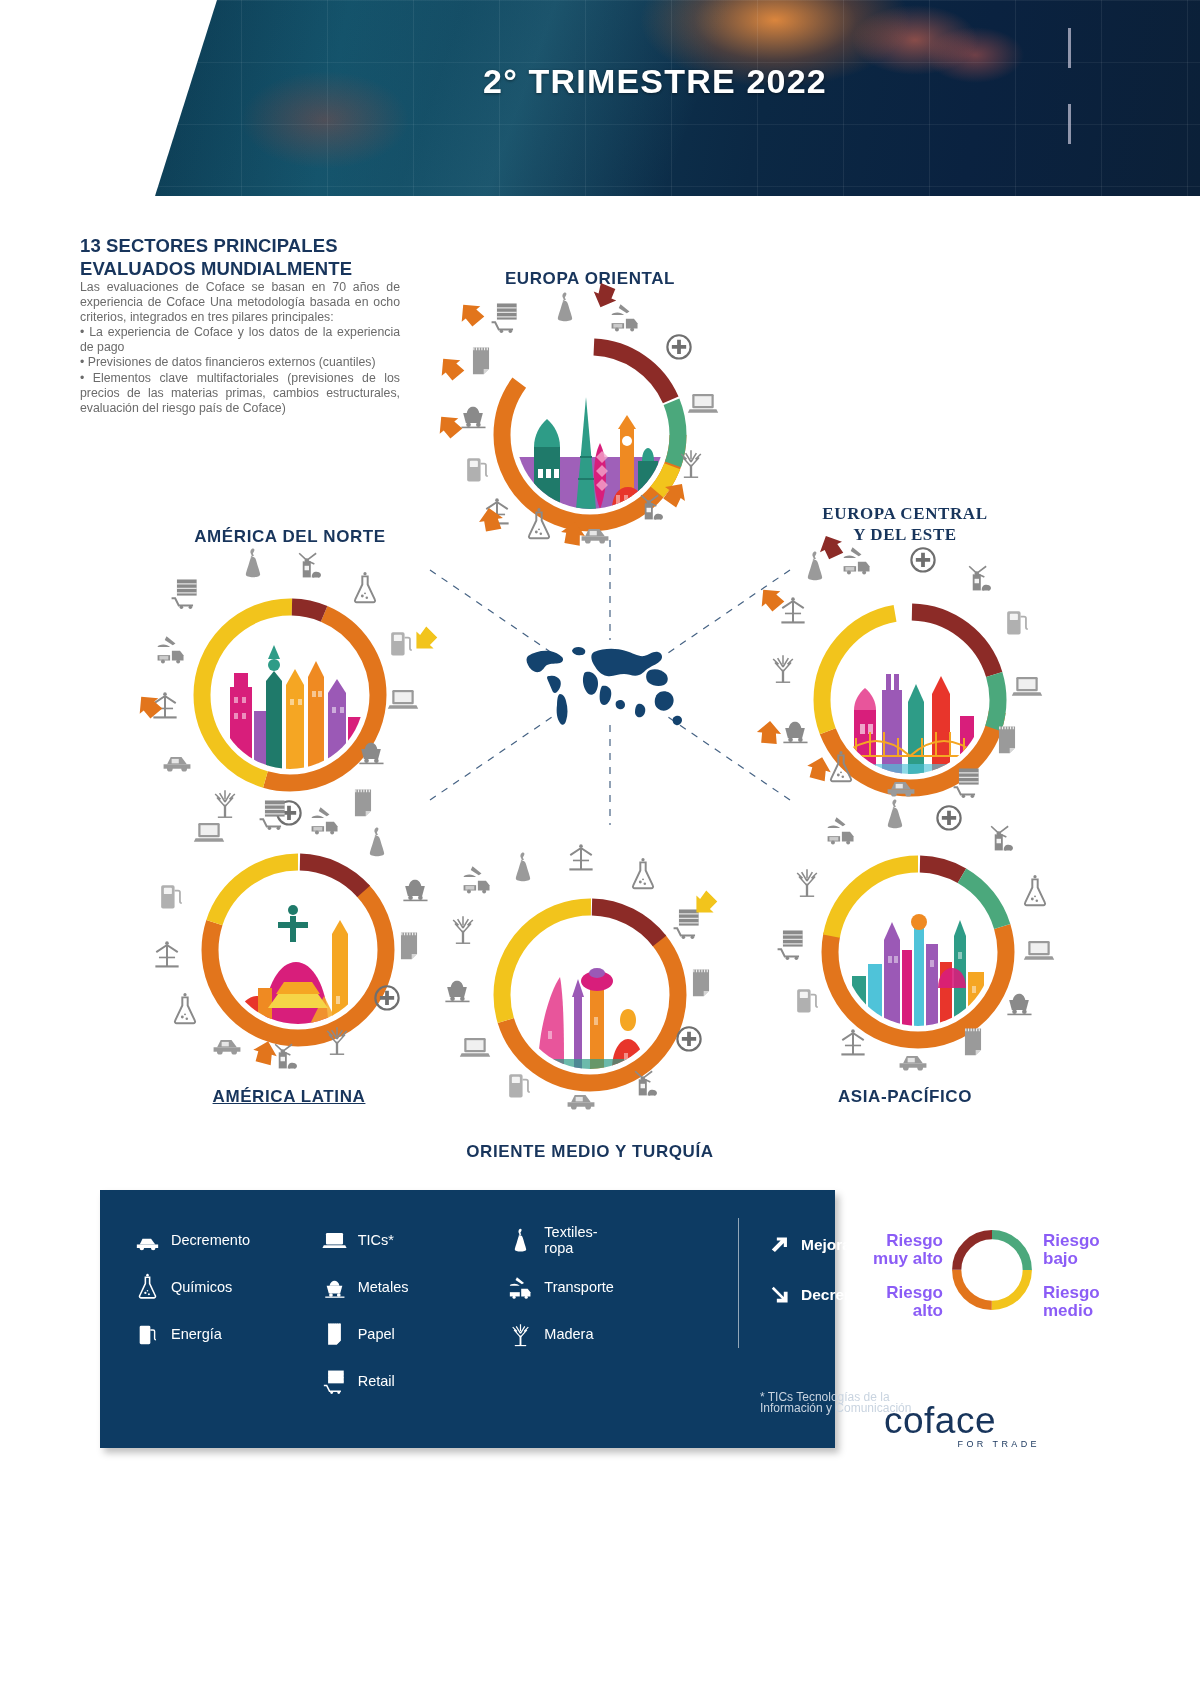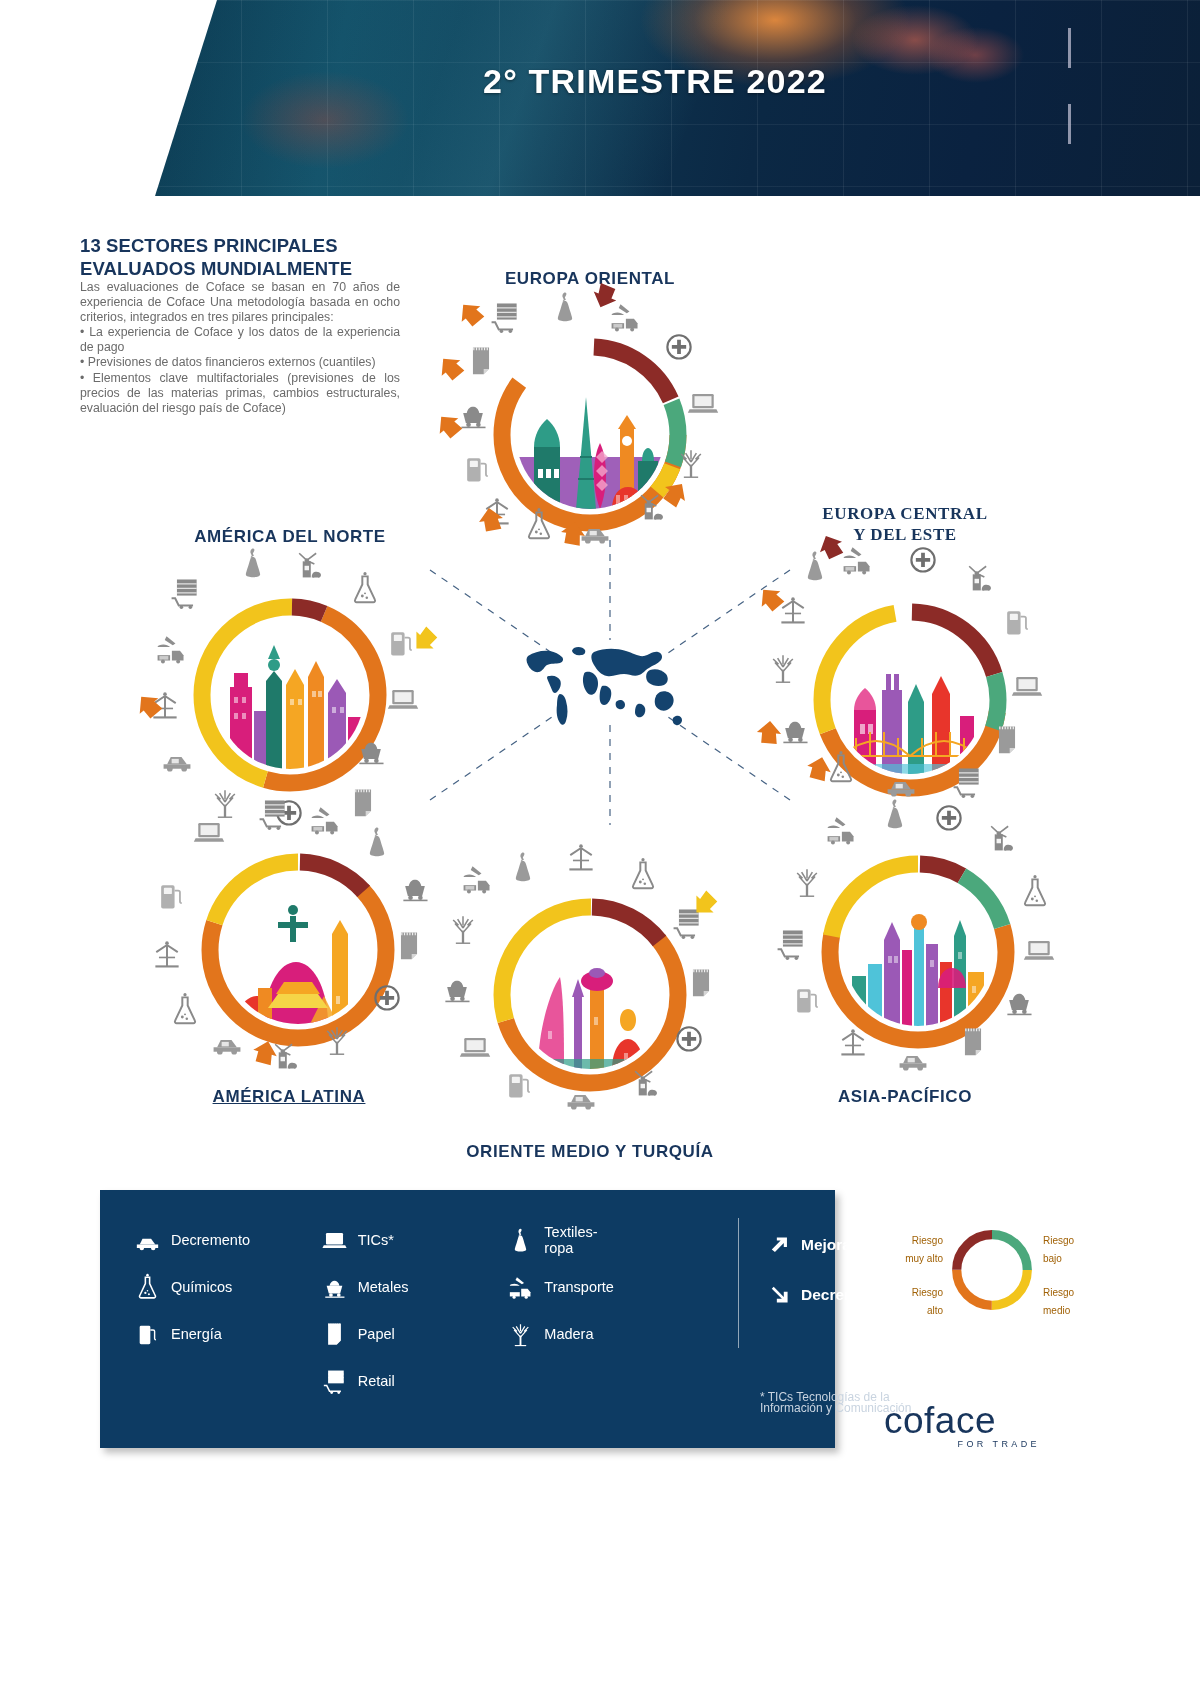--- a/index.html
+++ b/index.html
@@ -113,22 +113,22 @@
   .trend-item .tic { width: 24px; height: 24px; flex: 0 0 24px; }
   .footnote {
     position: absolute; left: 660px; top: 202px; width: 155px;
     color: #c9d4e0; font-size: 12px; line-height: 11px;
   }
 
   
   .risk-legend { position: absolute; left: 855px; top: 1196px; width: 250px; height: 150px; }
   .risk-ring { position: absolute; left: 95px; top: 32px; width: 84px; height: 84px; }
   .risk-lab {
-    position: absolute; color: #a16207; font-size: 10px;
-    line-height: 18px; font-weight: 400; white-space: pre-line;
+    position: absolute; color: #8b5cf6; font-size: 17px;
+    line-height: 18px; font-weight: 700; white-space: pre-line;
   }
 
   
   .logo { position: absolute; left: 884px; top: 1400px; width: 160px; height: 56px; }
   .logo-word { color: #18355c; font-size: 37px; font-weight: 400; letter-spacing: 0.5px; }
   .logo-sub {
     color: #18355c; font-size: 9px; letter-spacing: 3.4px;
     text-align: right; margin-top: -3px; padding-right: 4px;
   }
 </style>

